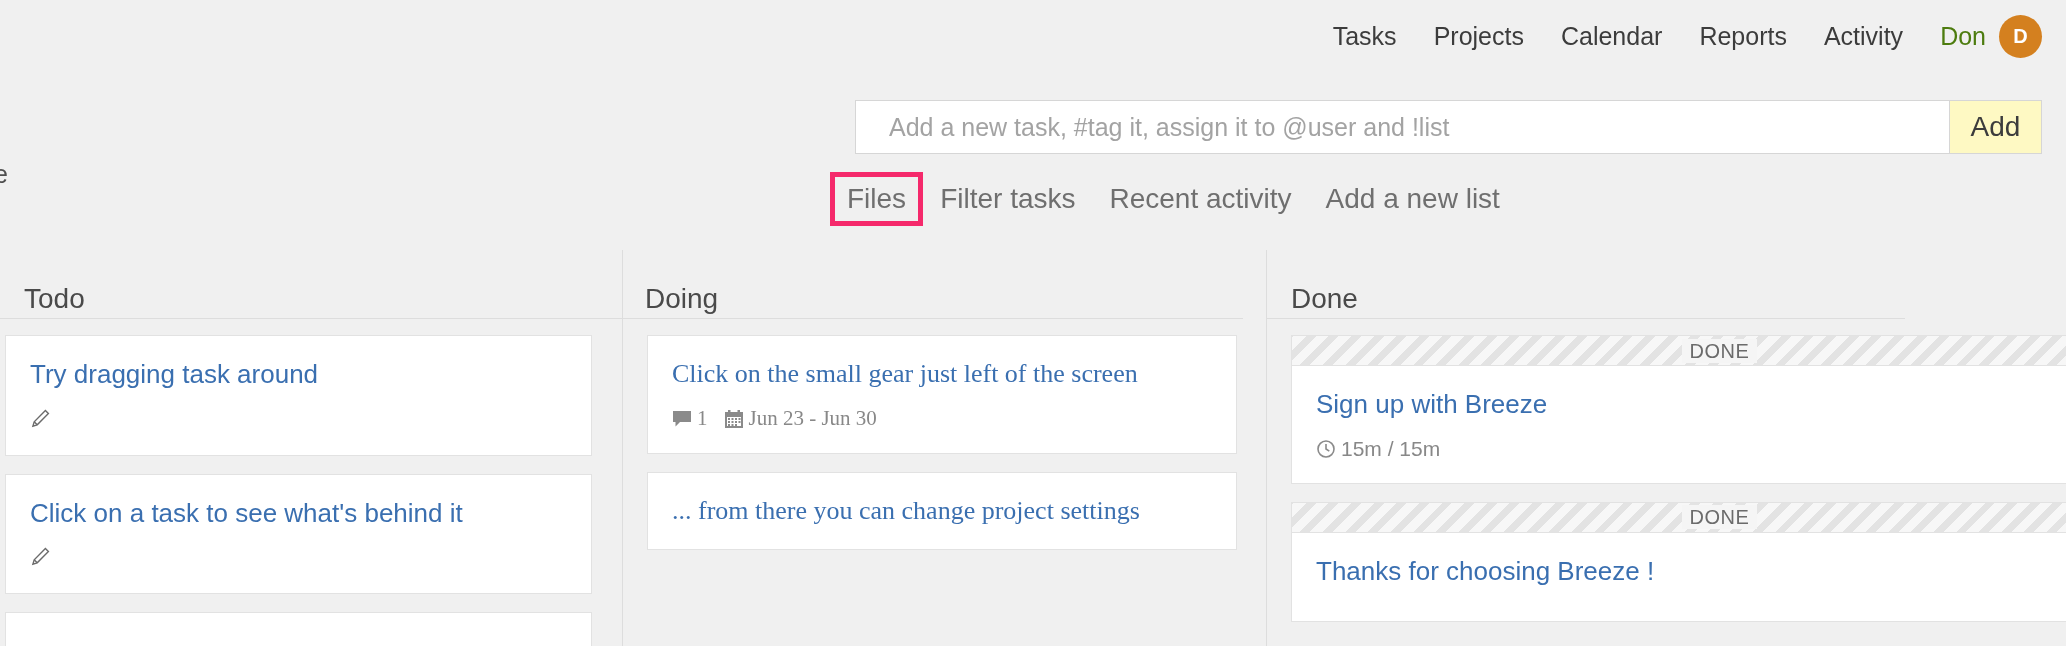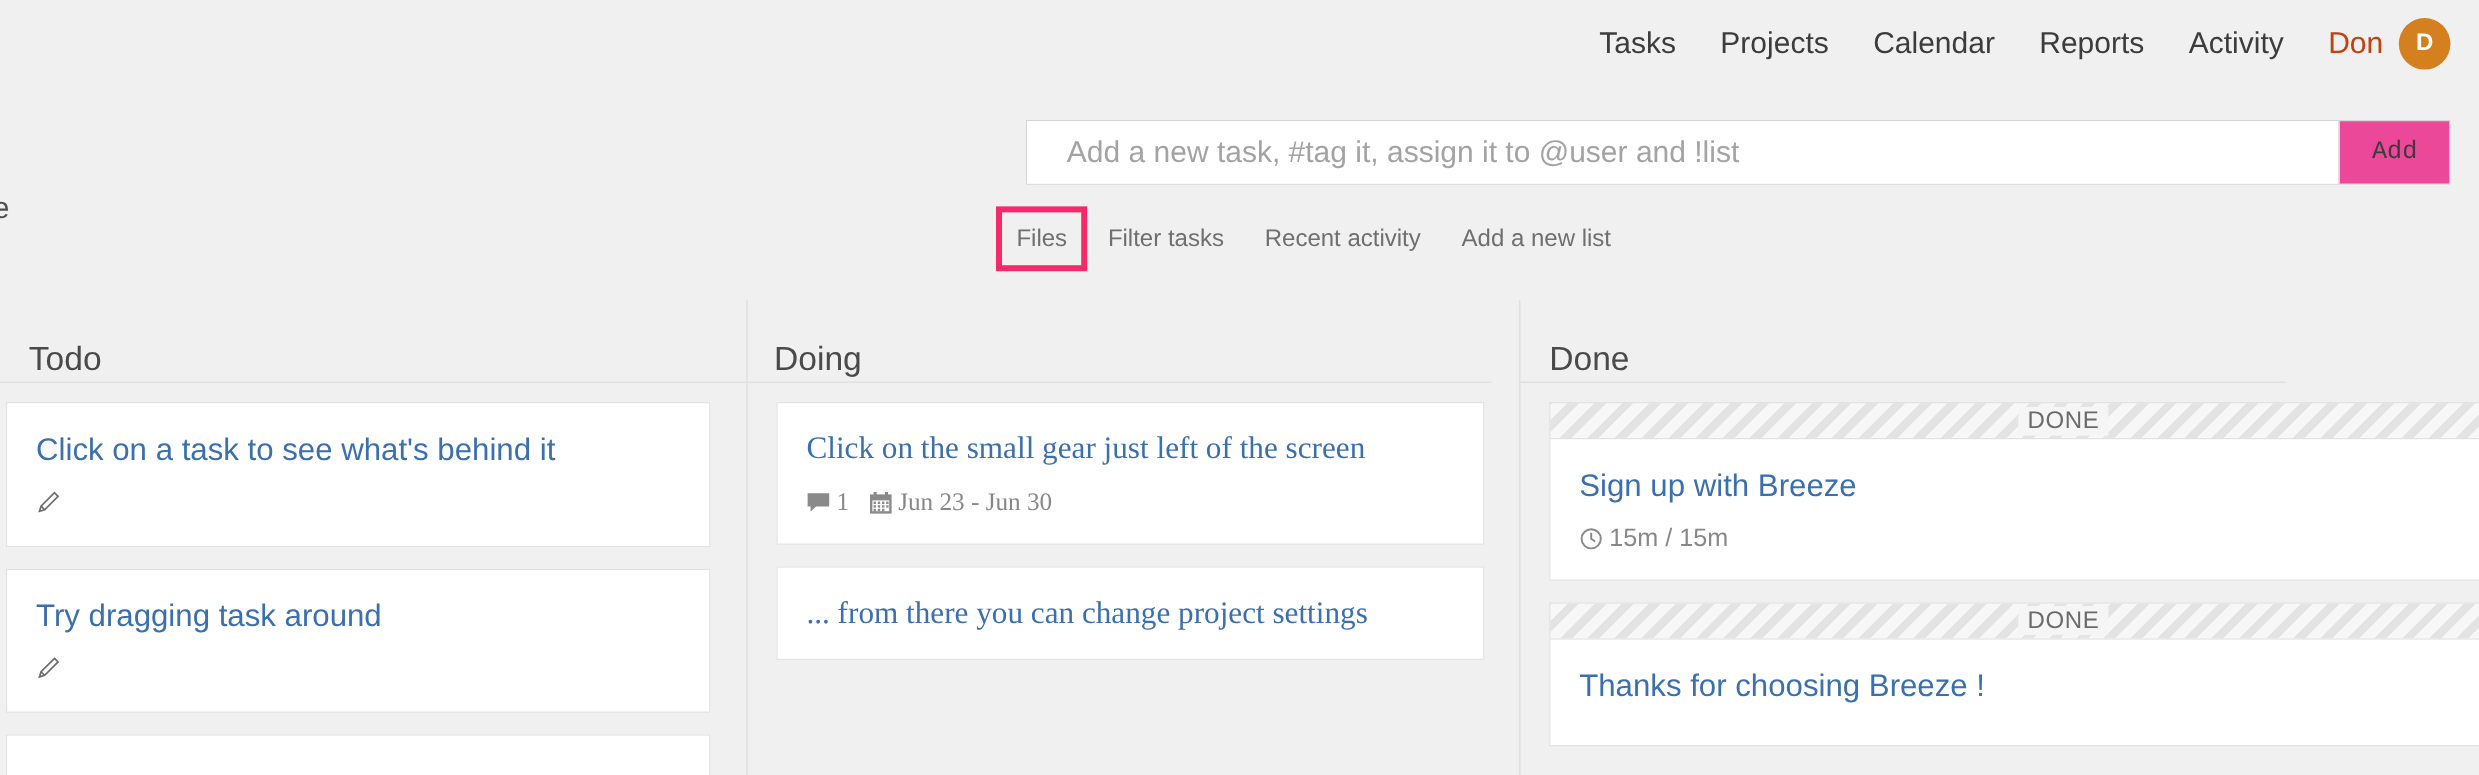--- a/index.html
+++ b/index.html
@@ -36,21 +36,21 @@
     line-height: 1;
     text-align: right;
   }
   .nav-user-wrap {
     display: flex;
     align-items: center;
     margin-left: 37px;
   }
   .nav-user-name {
     font-size: 25px;
-    color: #c2410c;
+    color: #4d7c0f;
     white-space: nowrap;
     line-height: 1;
   }
   .avatar {
     width: 43px;
     height: 43px;
     border-radius: 50%;
     background: #d4801f;
     color: #ffffff;
     font-size: 20px;
@@ -85,39 +85,39 @@
     padding: 0 0 0 33px;
   }
   .addbar-input::placeholder {
     color: #a3a3a3;
     opacity: 1;
   }
   .addbar-btn {
     width: 92px;
     border: 0;
     border-left: 1px solid #d6d6d6;
-    background: #ec4899;
-    font-family: Liberation Mono, monospace;
-    font-size: 21px;
+    background: #fef9c3;
+    font-family: Liberation Sans, sans-serif;
+    font-size: 28px;
     color: #3c3c3c;
     cursor: pointer;
     padding: 0;
   }
 
   
   .tabrow {
     position: absolute;
     top: 172px;
     left: 830px;
     display: flex;
     align-items: center;
     height: 54px;
   }
   .tab-link {
-    font-size: 20px;
+    font-size: 28px;
     color: #6f6f6f;
     text-decoration: none;
     white-space: nowrap;
     line-height: 1;
     padding: 0 17px;
     display: flex;
     align-items: center;
     height: 54px;
     box-sizing: border-box;
   }
@@ -289,33 +289,33 @@
 <div class="board">
 
   <div class="column col-todo">
     <div class="col-header">
       <span class="col-title">Todo</span>
     </div>
     <div class="col-rule"></div>
     <div class="col-body">
 
       <div class="card">
-        <span class="card-title">Click on a task to see what's behind it</span>
+        <span class="card-title">Try dragging task around</span>
         <div class="card-edit-row">
           <span>
             <svg class="icon-svg" width="20" height="20" viewBox="0 0 20 20">
               <path d="M15.4 1.6 L18.4 4.6 L7.2 15.8 L2.9 17.1 L4.2 12.8 Z" fill="none" stroke="#6b6b6b" stroke-width="1.4"></path>
               <path d="M4.2 12.8 L7.2 15.8" stroke="#6b6b6b" stroke-width="1.4"></path>
             </svg>
           </span>
         </div>
       </div>
 
       <div class="card">
-        <span class="card-title">Try dragging task around</span>
+        <span class="card-title">Click on a task to see what's behind it</span>
         <div class="card-edit-row">
           <span>
             <svg class="icon-svg" width="20" height="20" viewBox="0 0 20 20">
               <path d="M15.4 1.6 L18.4 4.6 L7.2 15.8 L2.9 17.1 L4.2 12.8 Z" fill="none" stroke="#6b6b6b" stroke-width="1.4"></path>
               <path d="M4.2 12.8 L7.2 15.8" stroke="#6b6b6b" stroke-width="1.4"></path>
             </svg>
           </span>
         </div>
       </div>
 

